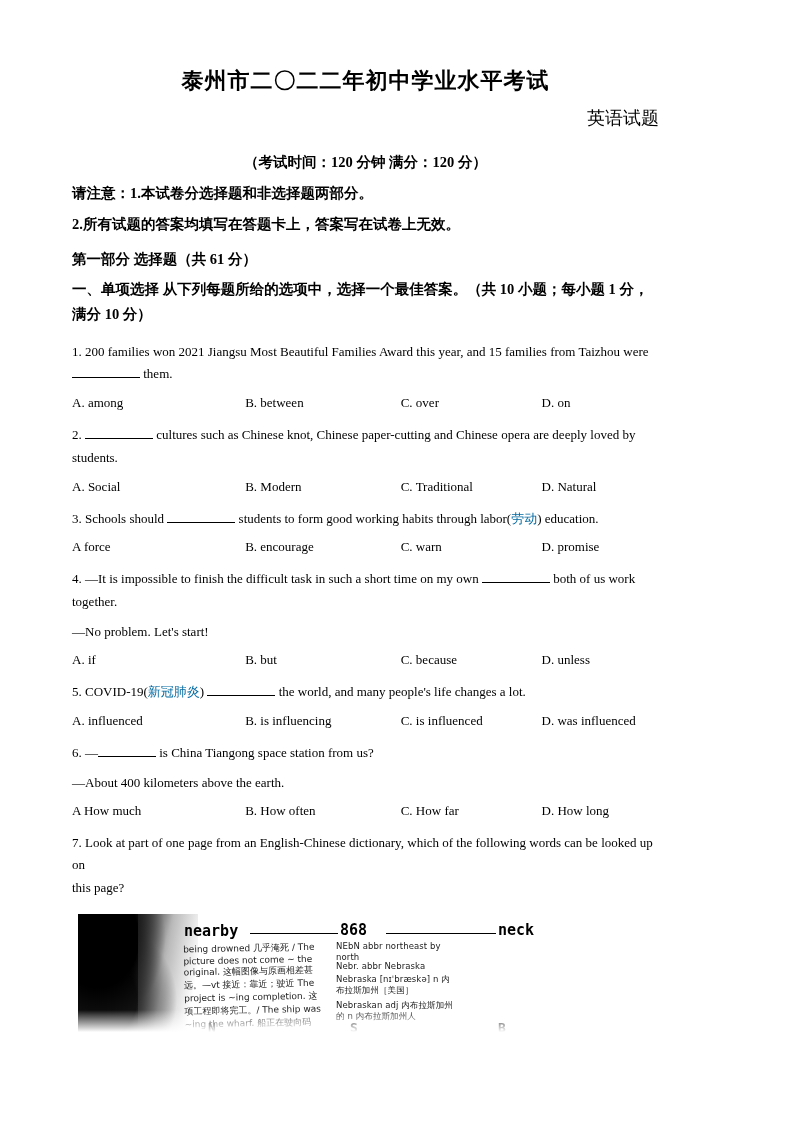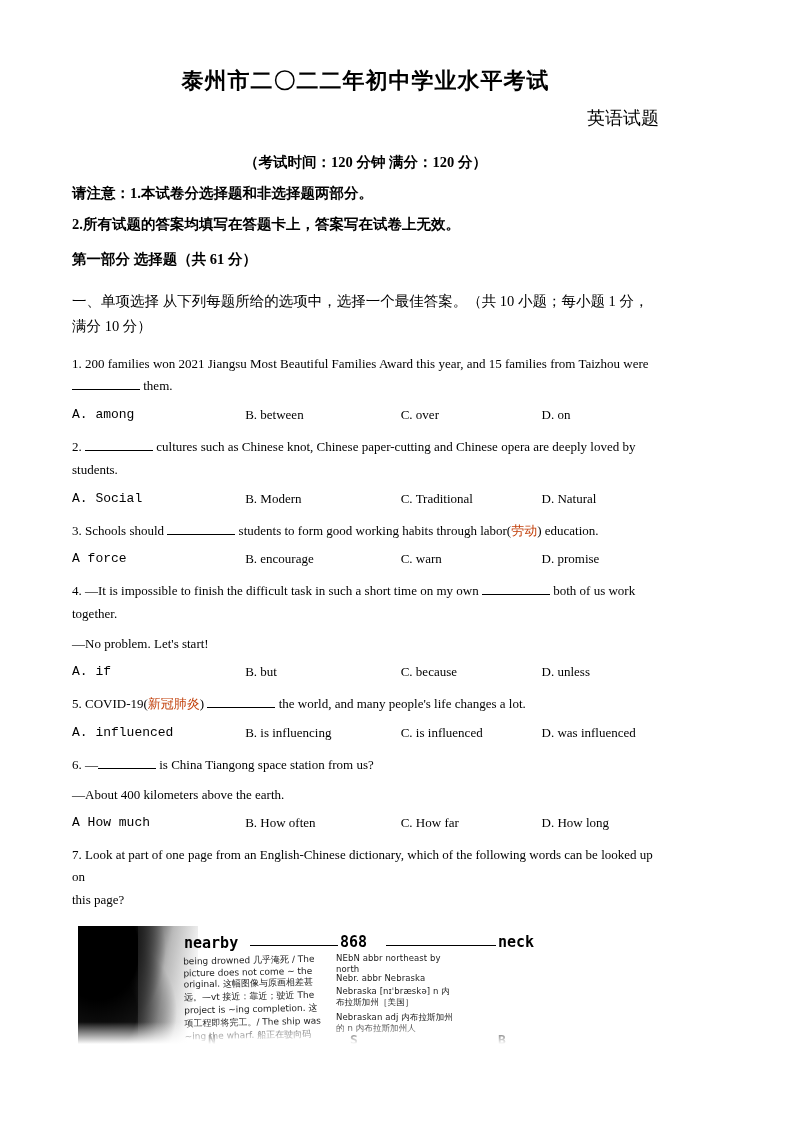--- a/index.html
+++ b/index.html
@@ -54,22 +54,22 @@
     margin: 9px 0 0 0;
     line-height: 1.55;
   }
   .part-head {
     font-size: 14.5px;
     font-weight: bold;
     margin: 14px 0 0 0;
   }
   .section-head {
     font-size: 14.5px;
-    font-weight: normal;
-    margin: 20px 0 0 0;
+    font-weight: bold;
+    margin: 8px 0 0 0;
     line-height: 1.75;
   }
   .q {
     font-size: 13px;
     margin: 13px 0 0 0;
     line-height: 1.75;
   }
   .q .blank {
     display: inline-block;
     border-bottom: 1px solid #000;
@@ -84,25 +84,25 @@
   }
   .opts {
     font-size: 13px;
     margin: 9px 0 0 0;
     display: flex;
     width: 100%;
   }
   .opts > span {
     display: inline-block;
   }
-  .opt-a { width: 29.5%; font-family: Liberation Mono, monospace; }
+  .opt-a { width: 29.5%; }
   .opt-b { width: 26.5%; }
   .opt-c { width: 24%; }
   .opt-d { width: 20%; }
-  .cn-red { color: #c2410c; }
+  .cn-red { color: #0369a1; }
   .q-line2 {
     font-size: 13px;
     margin: 7px 0 0 0;
     line-height: 1.7;
   }
   
   .dict-wrap {
     margin: 14px 0 0 6px;
     position: relative;
     width: 470px;

